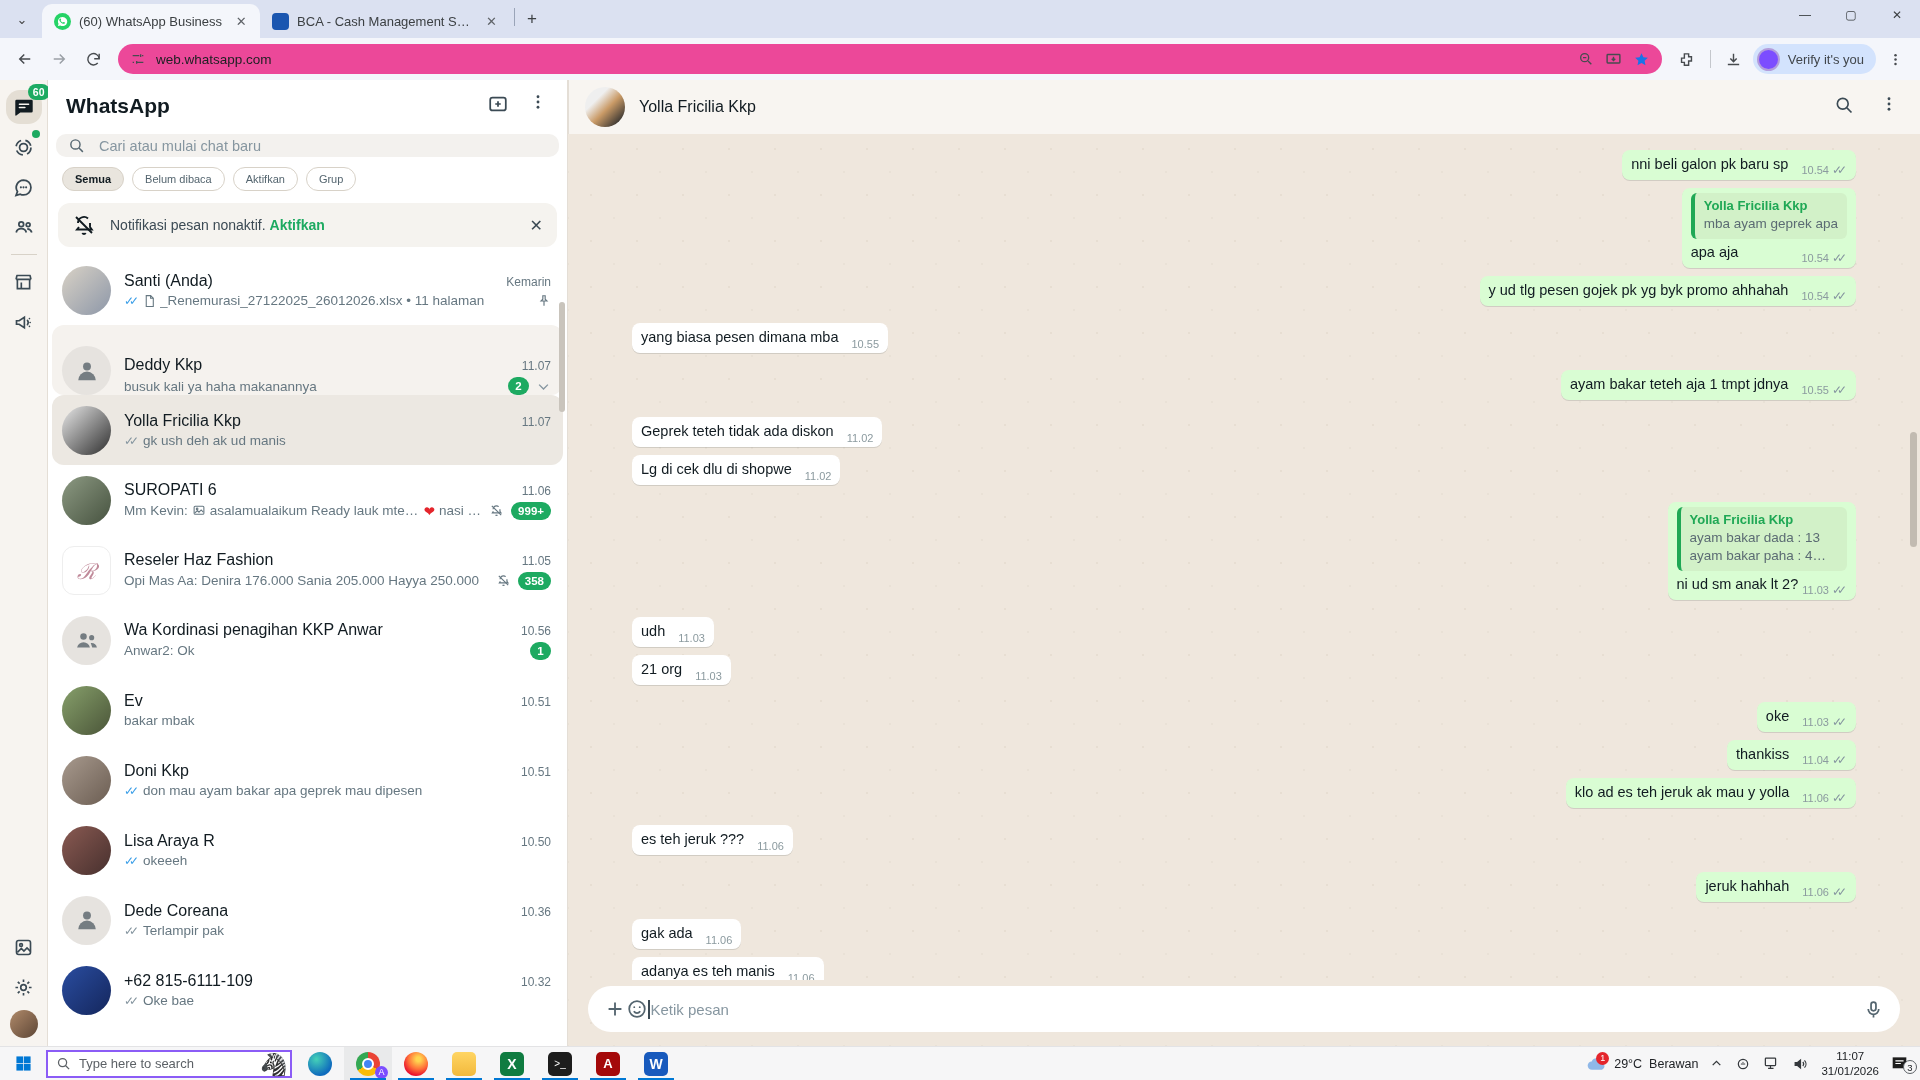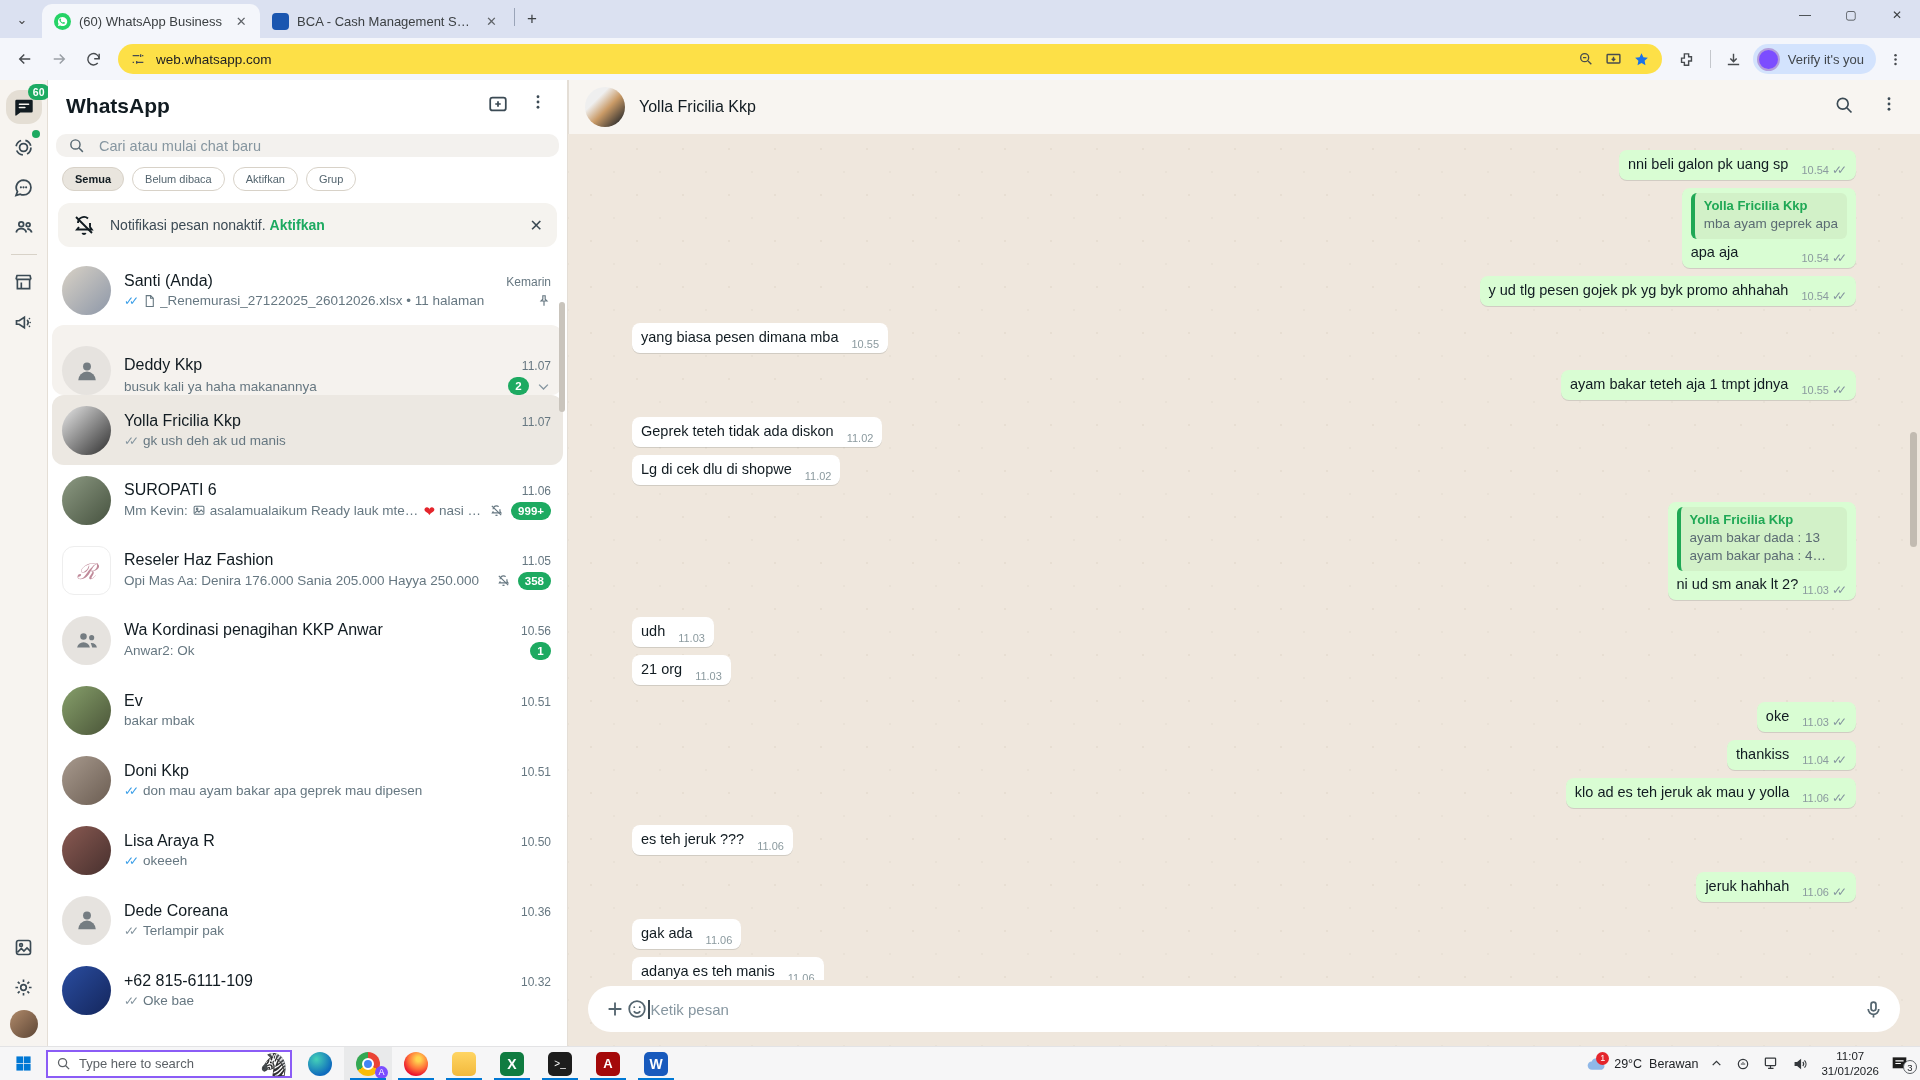--- a/index.html
+++ b/index.html
@@ -15,21 +15,21 @@
   .fav.bca { background:#1a56b0; border-radius:4px; }
   .tab .t-title { white-space:nowrap; overflow:hidden; text-overflow:ellipsis; }
   .tab .t-close { margin-left:10px; color:#5f6368; font-size:13px; width:18px; height:18px; display:flex; align-items:center; justify-content:center; border-radius:50%; }
   .tab-divider { width:1px; height:18px; background:#9aa4b8; margin:0 4px 12px 4px; }
   .new-tab { width:26px; height:26px; margin-bottom:6px; display:flex; align-items:center; justify-content:center; color:#3c4043; font-size:17px; }
   .win-controls { position:absolute; right:0; top:0; display:flex; }
   .win-btn { width:46px; height:30px; display:flex; align-items:center; justify-content:center; color:#3c4043; font-size:12px; }
 
   .toolbar { height:42px; background:#f4f6fb; display:flex; align-items:center; padding:0 10px; gap:4px; }
   .nav-ico { width:30px; height:30px; display:flex; align-items:center; justify-content:center; color:#474b4f; }
-  .omnibox { flex:1; height:30px; background:#fde047; border-radius:15px; display:flex; align-items:center; padding:0 6px 0 12px; margin:0 6px; }
+  .omnibox { flex:1; height:30px; background:#ec4899; border-radius:15px; display:flex; align-items:center; padding:0 6px 0 12px; margin:0 6px; }
   .omni-url { font-size:13.5px; color:#202124; flex:1; margin-left:10px; }
   .omni-ico { width:28px; height:28px; display:flex; align-items:center; justify-content:center; color:#474b4f; }
   .toolbar-divider { width:1px; height:18px; background:#c4c7cc; margin:0 4px; }
   .verify-pill { height:30px; background:#d3e3fd; border-radius:15px; display:flex; align-items:center; padding:0 12px 0 4px; gap:8px; font-size:13px; color:#41464b; }
   .verify-avatar { width:23px; height:23px; border-radius:50%; background:#7c4dff; border:2px solid #b39ddb; }
 
   
   .app { height:966px; display:flex; background:#fff; }
 
   .mini-nav { width:48px; background:#f7f4f0; border-right:1px solid #e4ded6; display:flex; flex-direction:column; align-items:center; padding:10px 0 8px; }
@@ -576,21 +576,21 @@
               <circle cx="12" cy="5" r="1.9"></circle>
               <circle cx="12" cy="12" r="1.9"></circle>
               <circle cx="12" cy="19" r="1.9"></circle>
             </svg></span>
       </div>
     </div>
 
     <div class="messages" id="messages">
         <div class="msg out">
           <div class="msg-line">
-            <span class="msg-text">nni beli galon pk uang sp</span>
+            <span class="msg-text">nni beli galon pk baru sp</span>
             <span class="msg-meta">
               <span>10.54</span>
               <span class="ticks gray">✓✓</span>
             </span>
           </div>
         </div>
         <div class="msg out">
           <div class="quote">
             <div class="quote-name">Yolla Fricilia Kkp</div>
             <div class="quote-line">mba ayam geprek apa</div>

